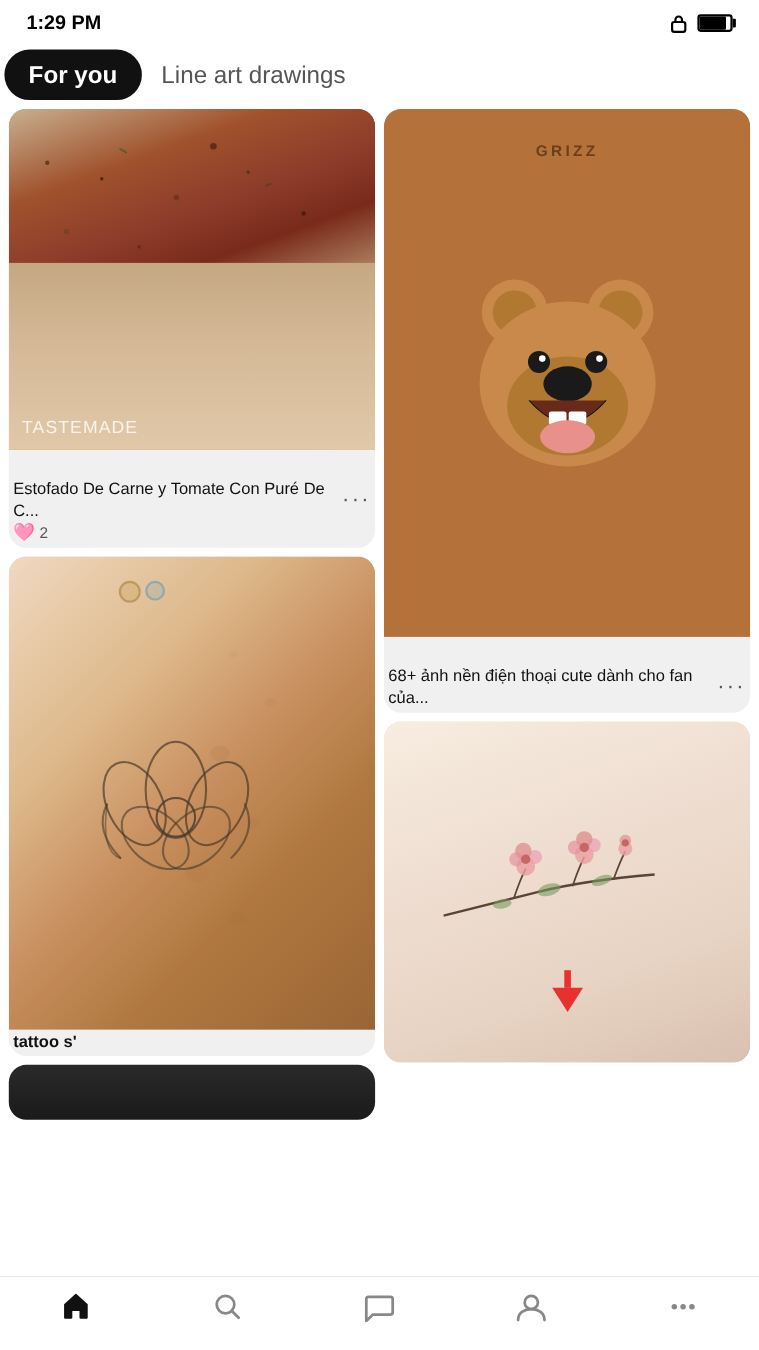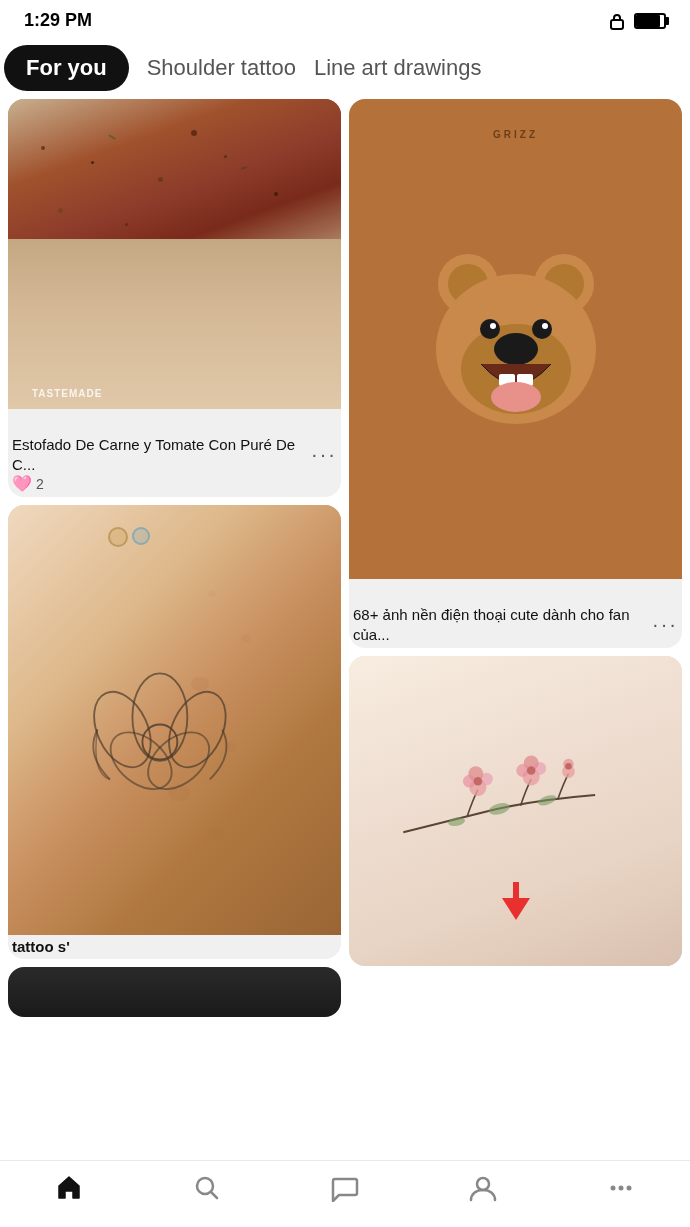--- a/index.html
+++ b/index.html
@@ -106,43 +106,43 @@
     .meat-image {
       width: 100%;
       height: 310px;
       background: linear-gradient(160deg, #c4a882 0%, #8b3a2a 40%, #a0522d 60%, #c4a882 100%);
       position: relative;
       overflow: hidden;
     }
     .meat-label {
       position: absolute;
       bottom: 10px;
-      left: 24px;
-      font-size: 10px;
+      left: 12px;
+      font-size: 16px;
       color: rgba(255,255,255,0.8);
-      font-weight: 700;
+      font-weight: 400;
       letter-spacing: 1px;
     }
 
     
     .bear-image {
       width: 100%;
       height: 480px;
       background: #b5713a;
       position: relative;
       overflow: hidden;
       display: flex;
       flex-direction: column;
       align-items: center;
       justify-content: center;
     }
     .bear-label-top {
       position: absolute;
       top: 30px;
-      font-size: 10px;
+      font-size: 14px;
       letter-spacing: 3px;
       color: #6b3f1a;
       font-weight: 600;
     }
 
     
     .tattoo-image {
       width: 100%;
       height: 430px;
       background: linear-gradient(135deg, #e8d5c0 0%, #d4b896 30%, #c9a87c 50%, #b8956a 70%, #8a7060 100%);
@@ -283,21 +283,20 @@
     </svg>
 
     <div class="battery-icon">
       <div class="battery-fill"></div>
     </div>
   </div>
 </div>
 
 <div class="category-tabs">
   <div class="tab-item active">For you</div>
-  <div class="tab-item">Shoulder tattoo</div>
   <div class="tab-item">Line art drawings</div>
 </div>
 
 <div class="scroll-content">
   <div class="content-grid">
 
     <div class="column">
 
       <div class="pin-card">
         <div class="pin-image-wrapper">

